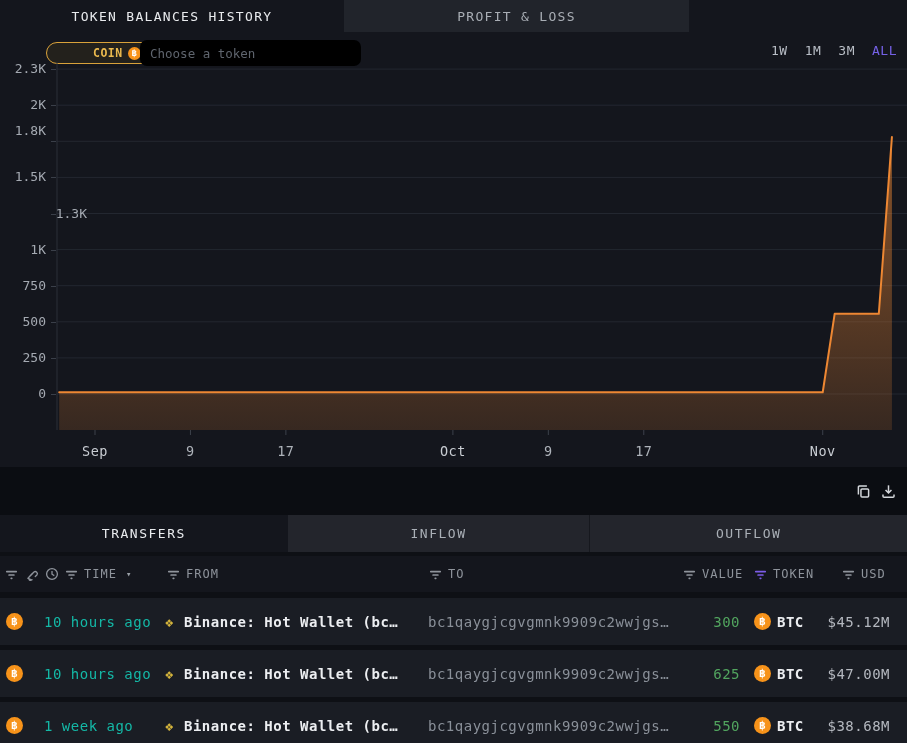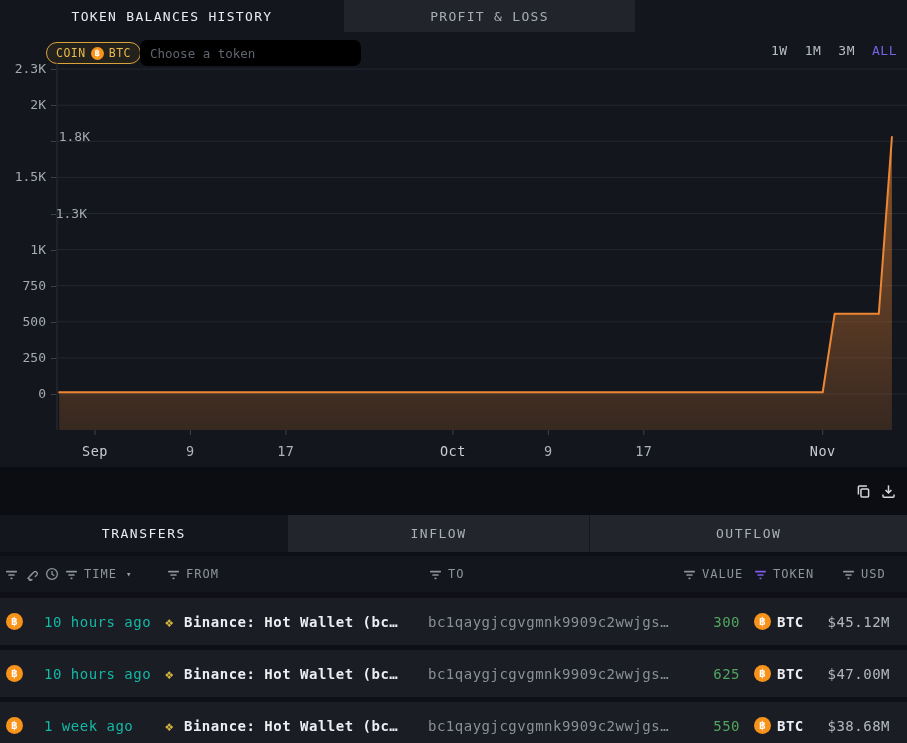--- a/index.html
+++ b/index.html
@@ -2,26 +2,26 @@
 <html><head>
 <meta charset="utf-8">
 <style>
   html,body{margin:0;padding:0;background:#0b0d12;}
   .app{position:relative;width:907px;height:743px;overflow:hidden;background:#14161d;
        font-family:"DejaVu Sans Mono","Liberation Mono",monospace;-webkit-font-smoothing:antialiased;}
   
   .tabbar{position:absolute;top:0;left:0;width:907px;height:32px;display:flex;}
   .tab{display:flex;align-items:center;justify-content:center;font-size:13px;letter-spacing:1.3px;
        color:#a9aeb5;background:#21242b;cursor:pointer;}
-  .tab.t1{width:272px;} .tab.t2{width:344px;} .tab.t3{width:291px;}
+  .tab.t1{width:272px;} .tab.t2{width:344px;} .tab.t3{width:345px;}
   .tab.active{background:#14161d;color:#e9ebee;}
   
   .coin-badge{position:absolute;left:46px;top:42px;height:20px;display:flex;align-items:center;gap:5px;
       padding:0 9px;border:1.5px solid #d9a23a;border-radius:12px;background:rgba(247,186,26,0.07);cursor:pointer;}
-  .coin-badge .lbl{font-size:11.5px;font-weight:normal;color:#eab94e;letter-spacing:0.5px;}
+  .coin-badge .lbl{font-size:11.5px;font-weight:bold;color:#eab94e;letter-spacing:0.5px;margin-left:37px;}
   .btc-ic{display:inline-flex;align-items:center;justify-content:center;background:#f7931a;color:#fff;
       border-radius:50%;font-weight:bold;}
   .btc-ic.small{width:13px;height:13px;font-size:9px;}
   .btc-ic.row{width:17px;height:17px;font-size:11px;}
   .token-input{position:absolute;left:140px;top:40px;width:221px;height:26px;background:#000000;border:none;
       border-radius:7px;color:#c7ccd2;font-family:inherit;font-size:12.5px;padding:0 10px;box-sizing:border-box;outline:none;}
   .token-input::placeholder{color:#5f656e;}
   .ranges{position:absolute;right:10px;top:43px;display:flex;gap:17px;}
   .range-btn{background:none;border:none;padding:0;font-family:inherit;font-size:13px;color:#b9bec6;
       letter-spacing:0.5px;cursor:pointer;}
@@ -134,21 +134,21 @@
       <div class="ylab" style="top: 313.8px;">500</div>
       <div class="ytick" style="top: 321.8px;"></div>
       <div class="ylab" style="top: 277.7px;">750</div>
       <div class="ytick" style="top: 285.7px;"></div>
       <div class="ylab" style="top: 241.6px;">1K</div>
       <div class="ytick" style="top: 249.6px;"></div>
       <div class="ylab" style="top: 205.5px; padding-left: 41px;">1.3K</div>
       <div class="ytick" style="top: 213.5px;"></div>
       <div class="ylab" style="top: 169.4px;">1.5K</div>
       <div class="ytick" style="top: 177.4px;"></div>
-      <div class="ylab" style="top: 129px; padding-left: 44px;">1.8K</div>
+      <div class="ylab" style="top: 123px;">1.8K</div>
       <div class="ytick" style="top: 141.3px;"></div>
       <div class="ylab" style="top: 97.2px; text-align: right;">2K</div>
       <div class="ytick" style="top: 105.2px;"></div>
       <div class="ylab" style="top: 61.1px;">2.3K</div>
       <div class="ytick" style="top: 69.1px;"></div>
     </div>
   <div class="xlabels" id="xlabels">
       <div class="xlab major" style="left: 95px;">Sep</div>
       <div class="xlab" style="left: 190.44px;">9</div>
       <div class="xlab" style="left: 285.88px;">17</div>

